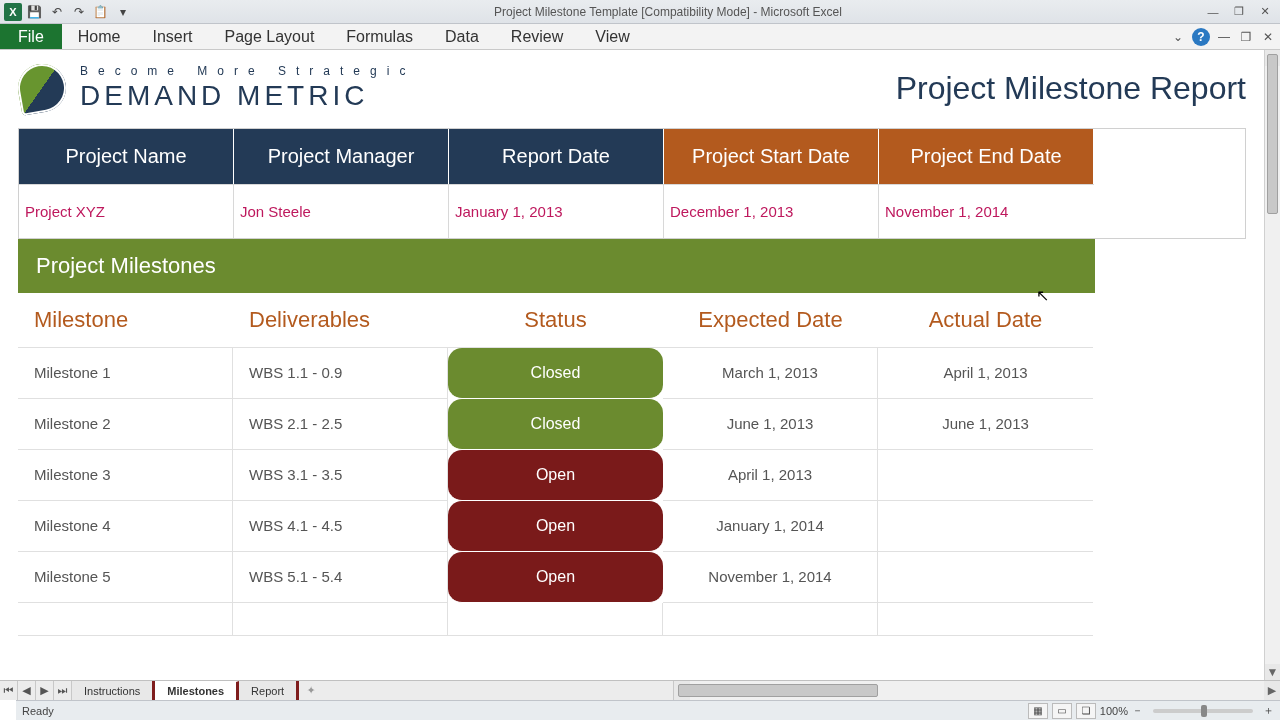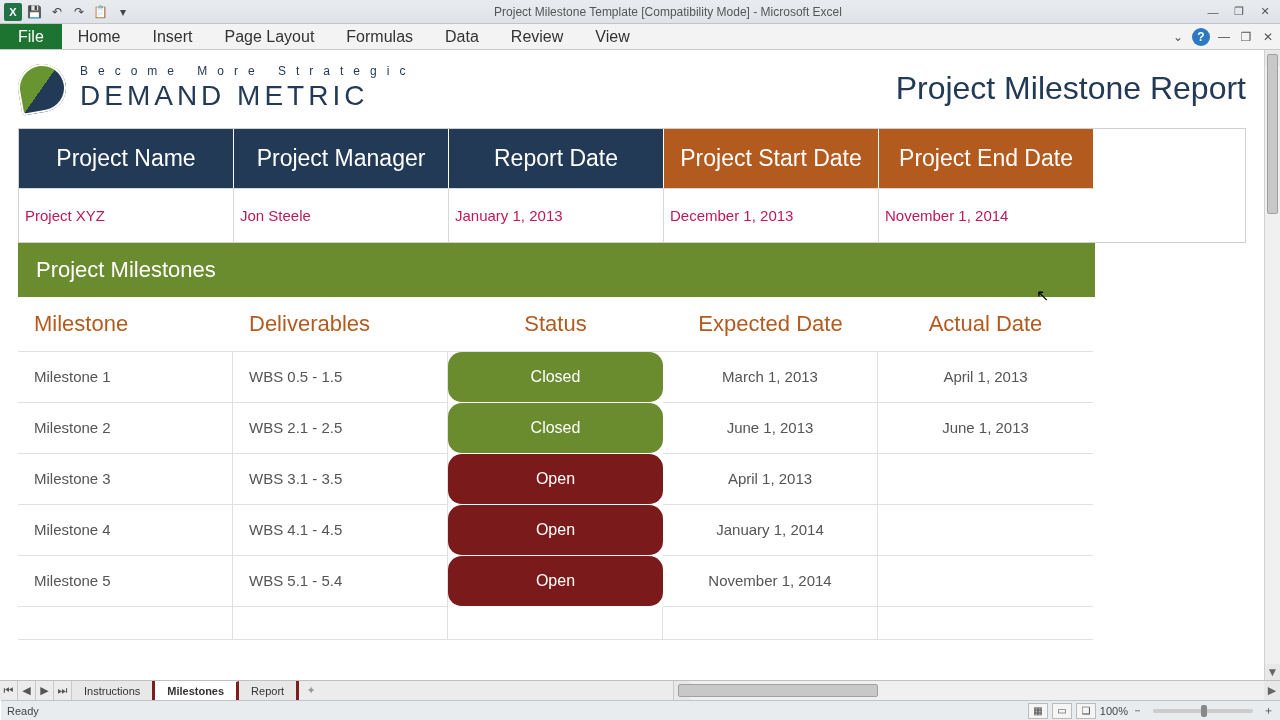--- a/index.html
+++ b/index.html
@@ -167,21 +167,21 @@
     display: grid;
     grid-template-columns: 215px 215px 215px 215px 215px;
     border: 1px solid #d0d0d0;
     margin-bottom: 0;
   }
   .info-header {
     background: #233a56;
     color: #fff;
     text-align: center;
     padding: 16px 6px;
-    font-size: 23px;
+    font-size: 20px;
     border-right: 1px solid #fff;
   }
   .info-header.orange { background: #b35a1e; }
   .info-header:last-child { border-right: none; }
   .info-cell {
     background: #fff;
     color: #be185d;
     text-align: left;
     padding: 18px 6px;
     font-size: 15px;
@@ -300,21 +300,21 @@
     width: 16px;
     display: flex;
     align-items: center;
     justify-content: center;
     background: #e8e8e8;
     color: #666;
   }
   
   .status-bar {
     position: absolute;
-    left: 1px; right: 0; bottom: 0;
+    left: 16px; right: 0; bottom: 0;
     height: 20px;
     background: #e8ecef;
     border-top: 1px solid #c0c4ca;
     display: flex;
     align-items: center;
     padding: 0 6px;
     color: #444;
     font-size: 11px;
   }
   .status-right {
@@ -415,21 +415,21 @@
     <div class="section-bar">Project Milestones</div>
 
     <div class="ms-table">
       <div class="ms-header">Milestone</div>
       <div class="ms-header">Deliverables</div>
       <div class="ms-header center">Status</div>
       <div class="ms-header center">Expected Date</div>
       <div class="ms-header center">Actual Date</div>
 
       <div class="ms-cell">Milestone 1</div>
-      <div class="ms-cell">WBS 0.5 - 1.5</div>
+      <div class="ms-cell">WBS 1.1 - 0.9</div>
       <div class="status-cell status-closed">Closed</div>
       <div class="ms-cell center">March 1, 2013</div>
       <div class="ms-cell center">April 1, 2013</div>
 
       <div class="ms-cell">Milestone 2</div>
       <div class="ms-cell">WBS 2.1 - 2.5</div>
       <div class="status-cell status-closed">Closed</div>
       <div class="ms-cell center">June 1, 2013</div>
       <div class="ms-cell center">June 1, 2013</div>
 

